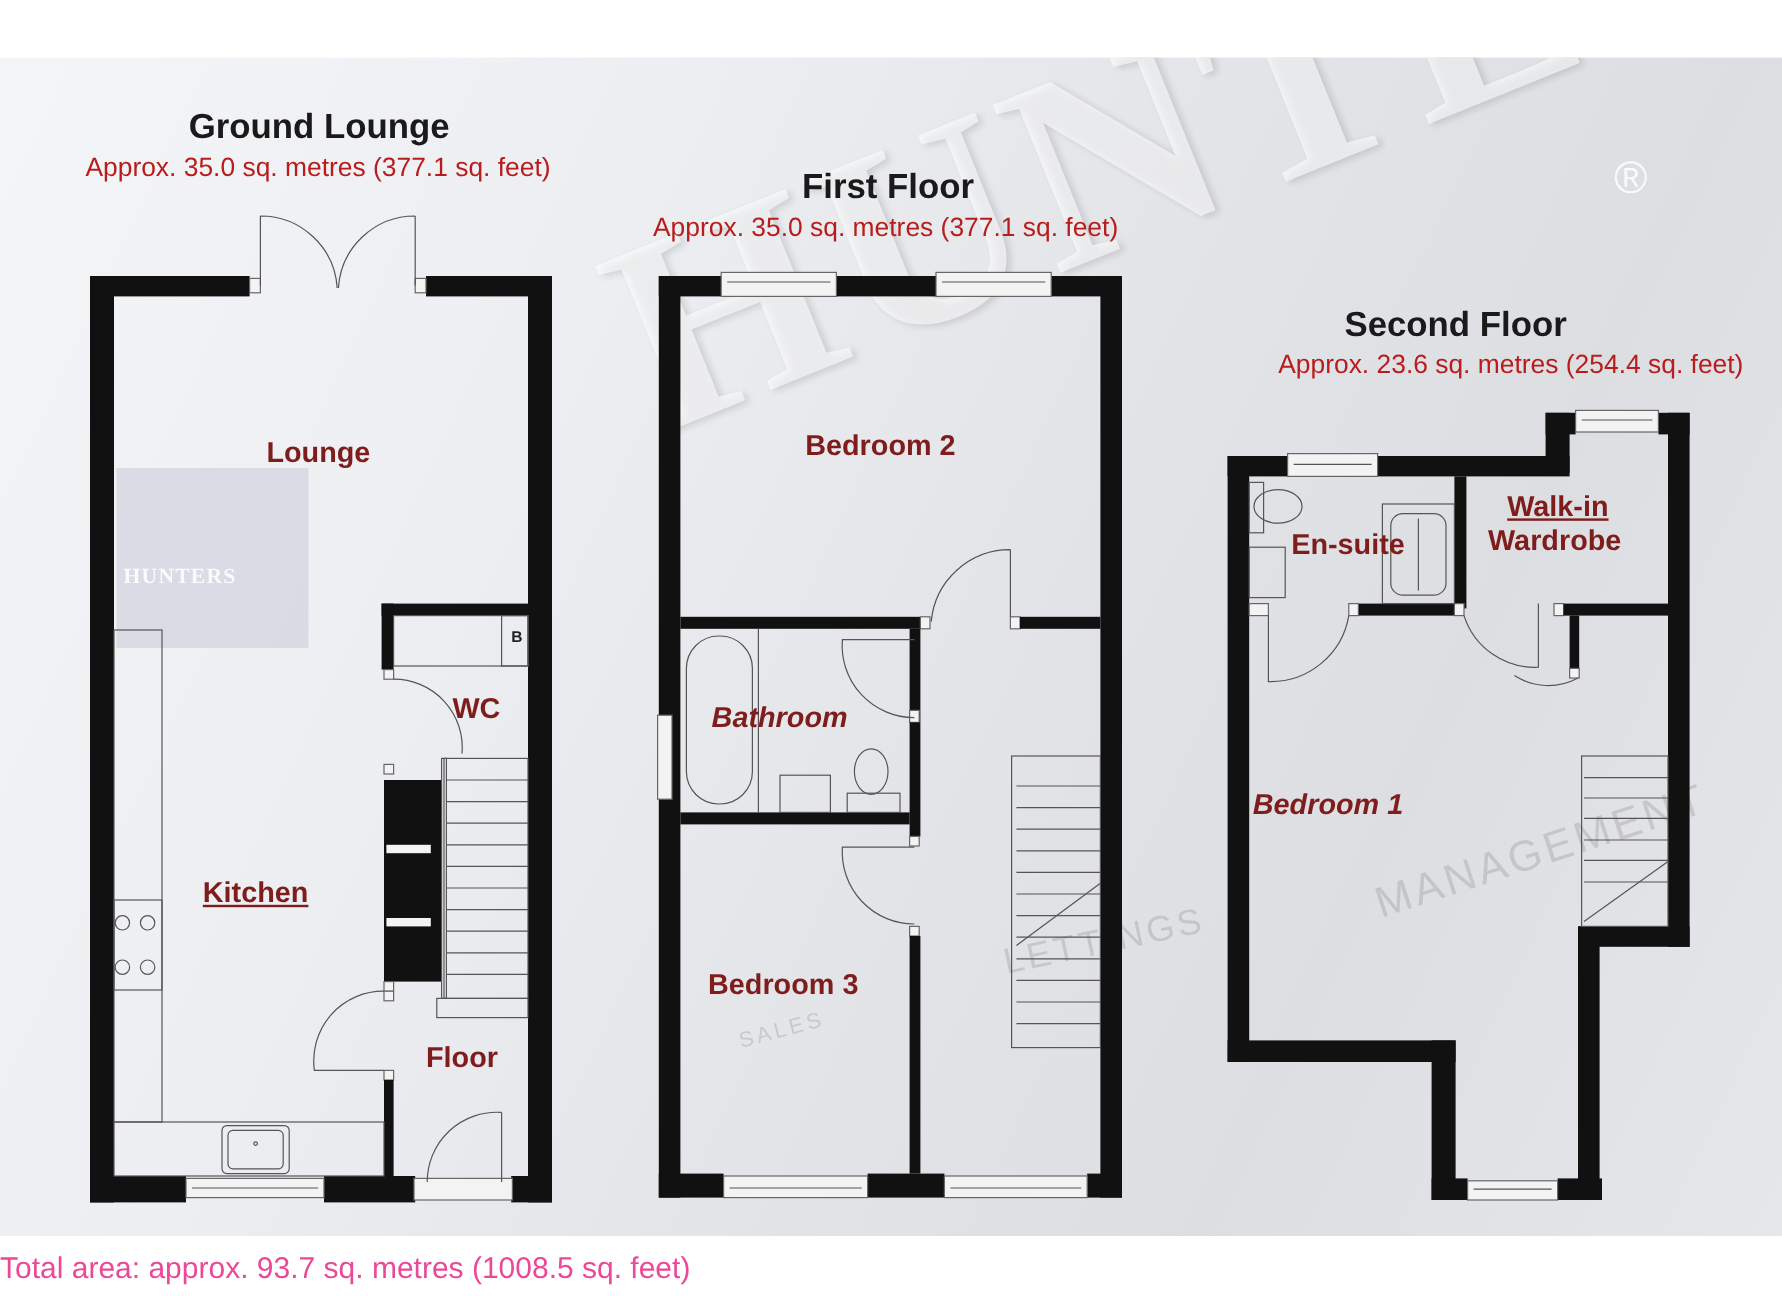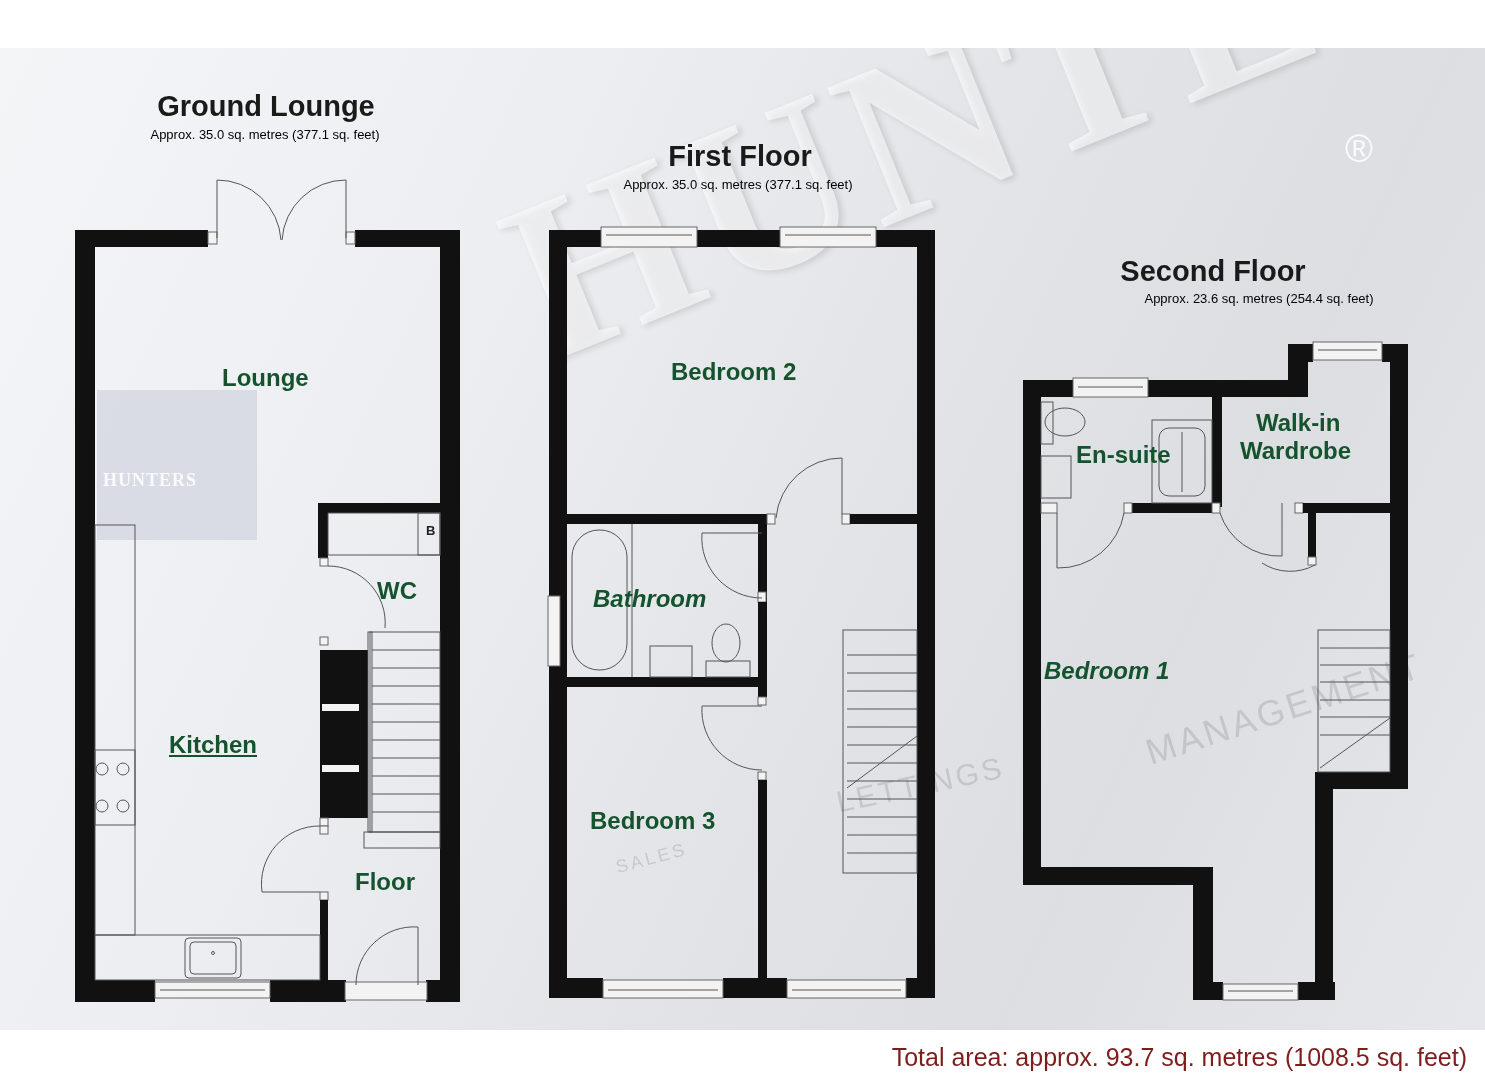--- a/index.html
+++ b/index.html
@@ -18,25 +18,25 @@
   .wm-big { left: 470px; top: 120px; font-size: 230px; letter-spacing: 6px; transform: rotate(-22deg); transform-origin: left top; color: rgba(255,255,255,0.6); text-shadow: 3px 3px 6px rgba(0,0,0,0.12); }
   .wm-reg { left: 1345px; top: 80px; font-size: 38px; font-family: "Liberation Sans", sans-serif; font-weight: normal; color: rgba(255,255,255,0.85); }
   .wm-sign { position: absolute; left: 97px; top: 342px; width: 160px; height: 150px; background: rgba(190,196,210,0.45); }
   .wm-sign span { position:absolute; left: 6px; top: 80px; font-size: 18px; color: rgba(255,255,255,0.85); font-family: "Liberation Serif", serif; font-weight: bold; letter-spacing: 1px; }
   .wm-small { position: absolute; color: rgba(150,150,150,0.35); font-size: 36px; letter-spacing: 3px; }
 
   svg.plan { position: absolute; left: 0; top: 0; }
   .wall { fill: #111; }
   .thin { fill: none; stroke: #555; stroke-width: 1; }
   .win { fill: #f3f3f3; stroke: #666; stroke-width: 1; }
-  .label { position: absolute; font-weight: bold; color: #14532d; white-space: nowrap; text-align: center; }
+  .label { position: absolute; font-weight: bold; color: #7f1d1d; white-space: nowrap; text-align: center; }
   .room { font-size: 24px; }
   .floor-title { font-size: 29px; font-weight: bold; color: #1a1a1a; position: absolute; white-space: nowrap; transform: translateX(-50%); }
-  .floor-area { font-size: 13px; color: #000000; position: absolute; white-space: nowrap; transform: translateX(-50%); }
-  .total { position: absolute; left: 0; width: 1467px; top: 1043px; text-align: right; font-size: 25px; color: #7f1d1d; }
+  .floor-area { font-size: 22px; color: #b91c1c; position: absolute; white-space: nowrap; transform: translateX(-50%); }
+  .total { position: absolute; left: 0; width: 1467px; top: 1043px; text-align: left; font-size: 25px; color: #ec4899; }
   .boiler { position:absolute; font-size: 13px; font-weight: bold; color: #222; }
 </style>
 </head>
 <body>
 
 <div class="canvas">
   <div class="wm wm-big">HUNTERS</div>
   <div class="wm wm-reg">®</div>
   <div class="wm-sign">
       <span>HUNTERS</span>
@@ -242,17 +242,17 @@
 <div class="label room" style="left:377px;top:577px;">WC</div>
 <div class="label room" style="left:169px;top:731px;text-decoration:underline;">Kitchen</div>
 <div class="label room" style="left:355px;top:868px;">Floor</div>
 <div class="boiler" style="left:426px;top:523px;">B</div>
 
 <div class="label room" style="left:671px;top:358px;">Bedroom 2</div>
 <div class="label room" style="left:593px;top:585px;font-style:italic;">Bathroom</div>
 <div class="label room" style="left:590px;top:807px;">Bedroom 3</div>
 
 <div class="label room" style="left:1076px;top:441px;">En-suite</div>
-<div class="label room" style="left:1256px;top:409px;">Walk-in</div>
+<div class="label room" style="left:1256px;top:409px;text-decoration:underline;">Walk-in</div>
 <div class="label room" style="left:1240px;top:437px;">Wardrobe</div>
 <div class="label room" style="left:1044px;top:657px;font-style:italic;">Bedroom 1</div>
 
 <div class="total">Total area: approx. 93.7 sq. metres (1008.5 sq. feet)</div>
 
 </body></html>

